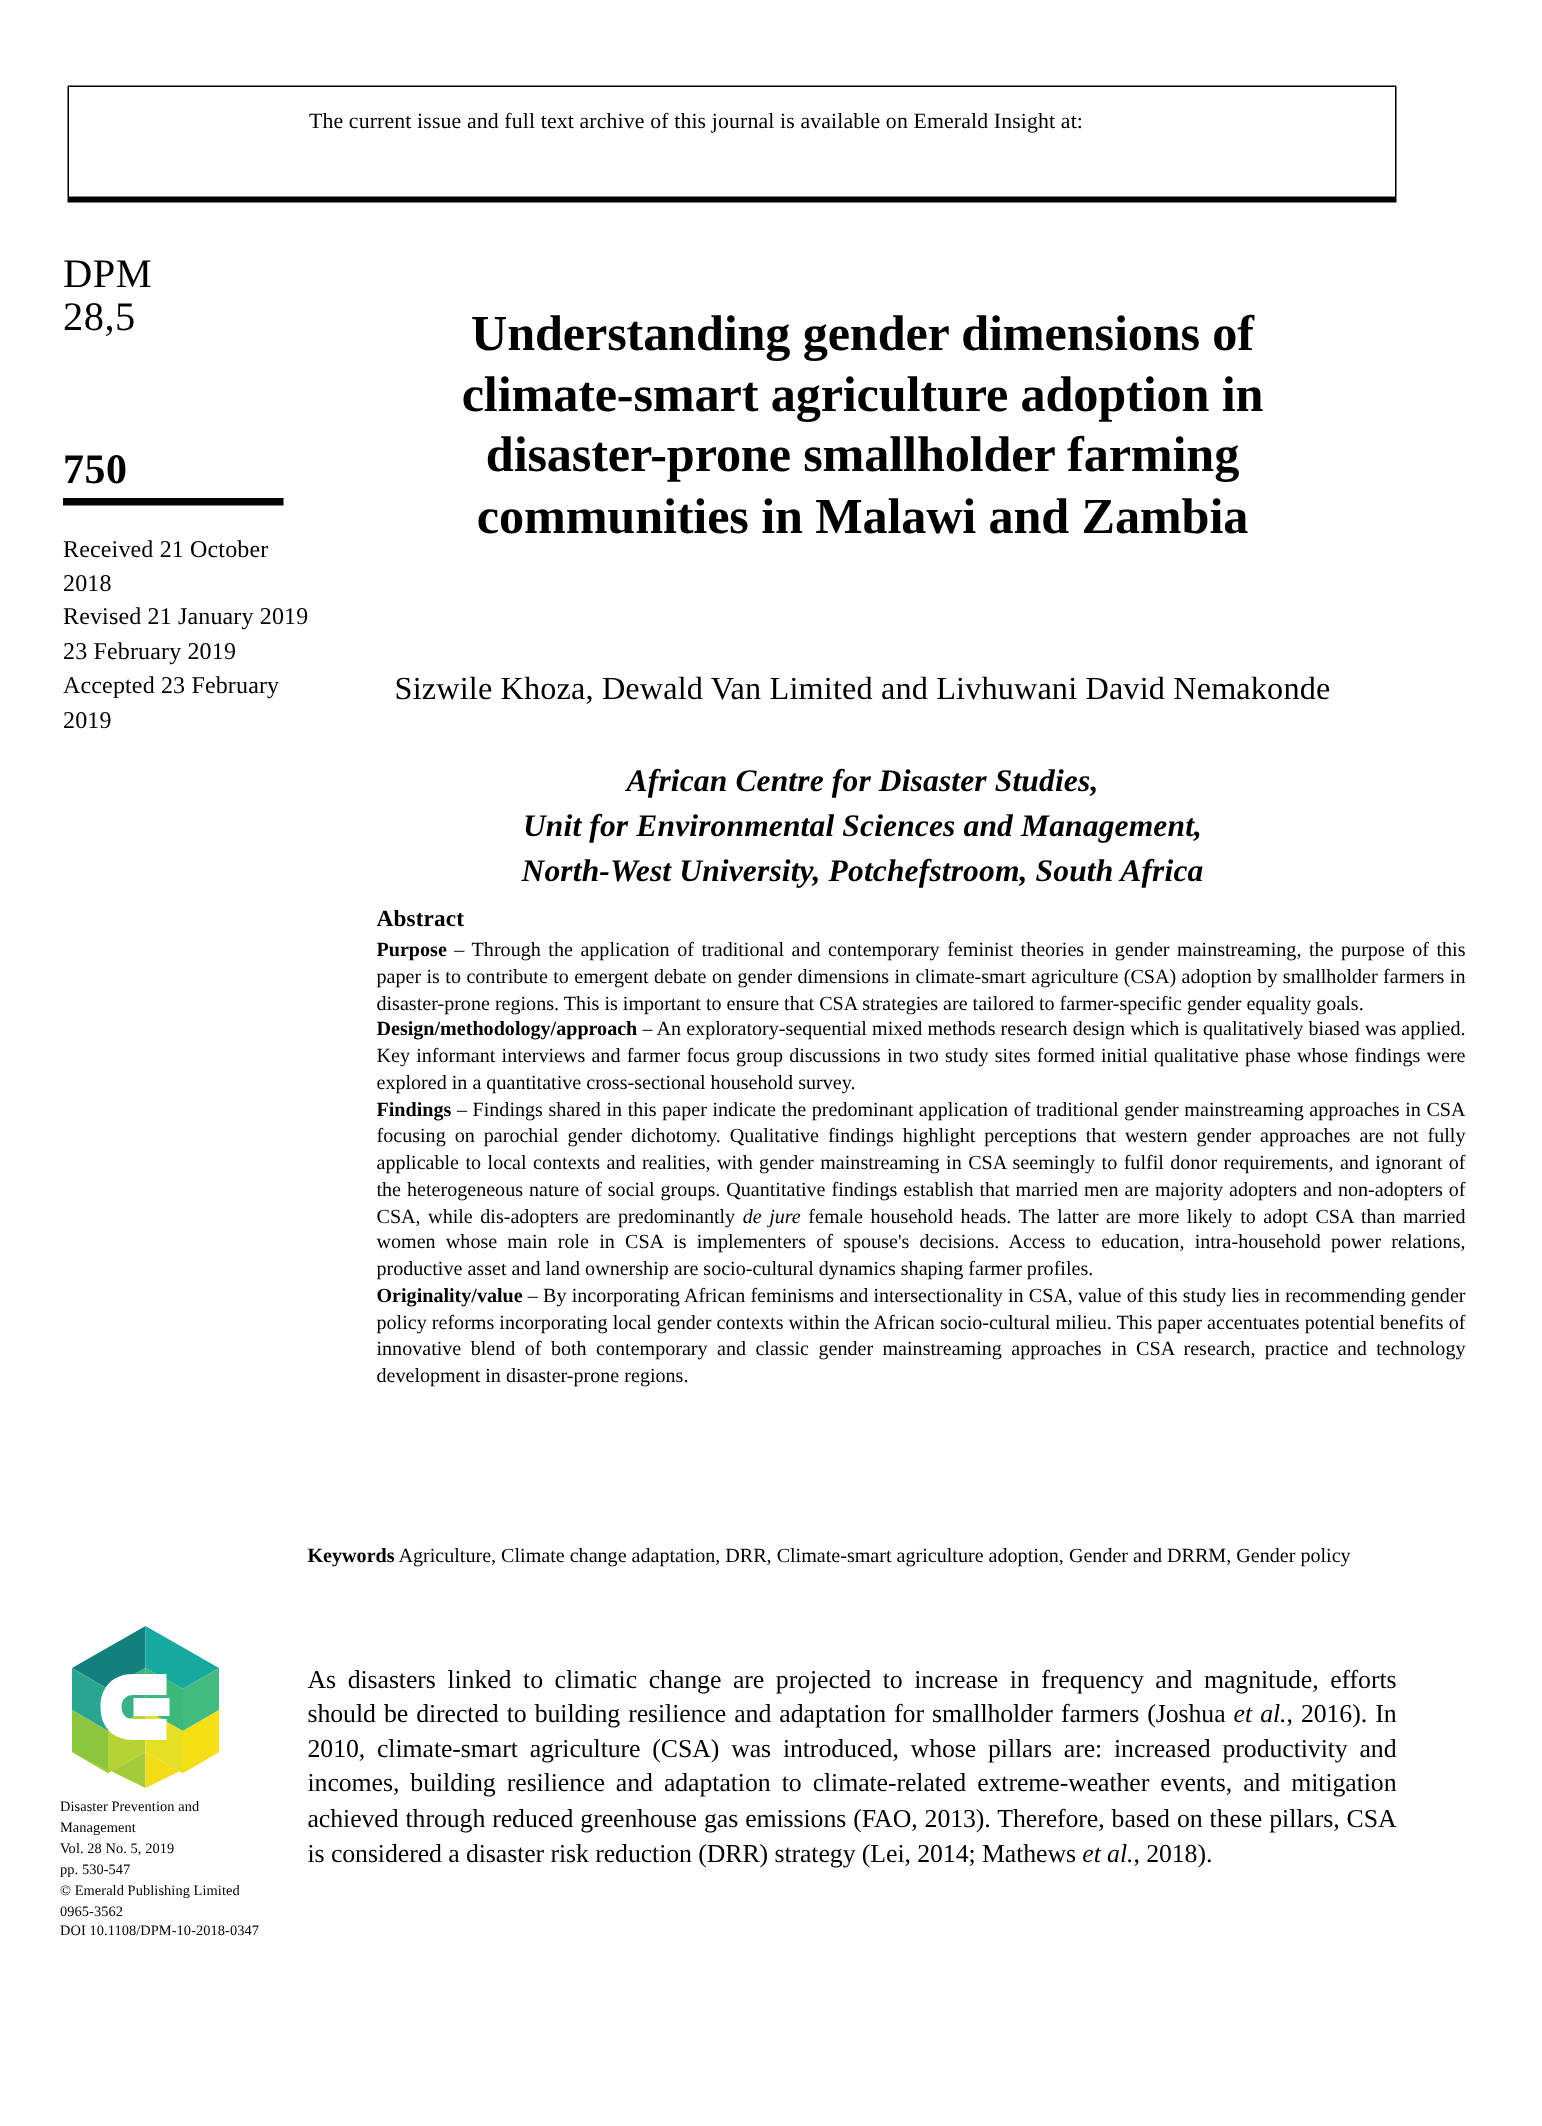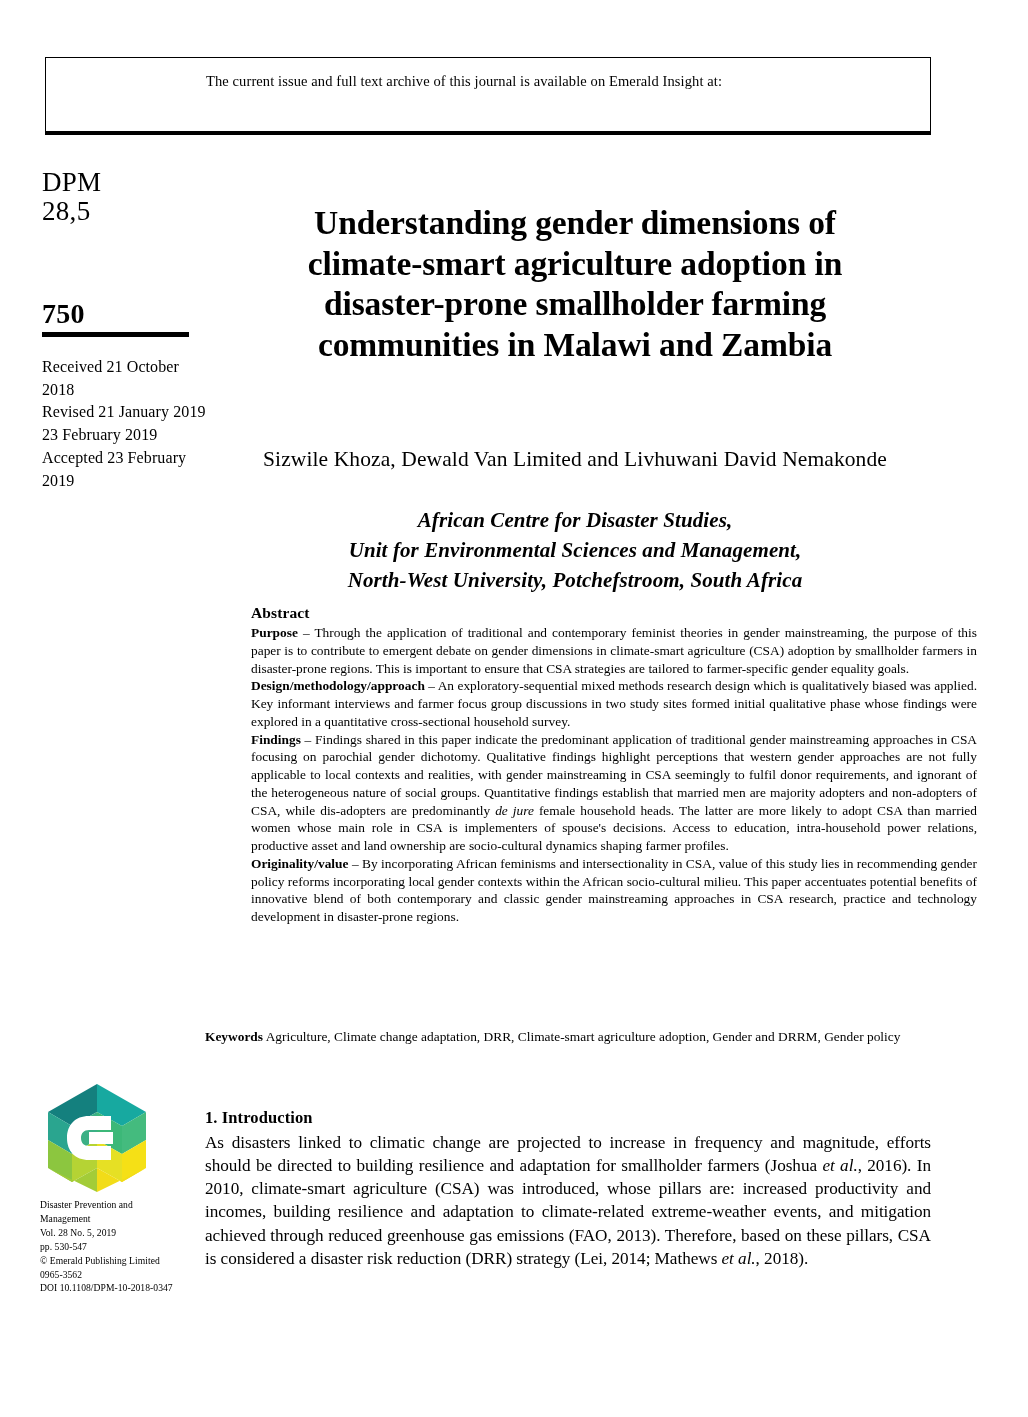--- a/index.html
+++ b/index.html
@@ -294,17 +294,16 @@
   </div>
 
   <div class="kw-block">
     <div>
       <b>Keywords</b>
       <span>Agriculture, Climate change adaptation, DRR, Climate-smart agriculture adoption, Gender and DRRM, Gender policy</span>
     </div>
   </div>
 
   <div class="sec1">
-    <div class="sec1-head">1. Introduction</div>
     <p class="sec1-p"><span>As disasters linked to climatic change are projected to increase in frequency and magnitude, efforts should be directed to building resilience and adaptation for smallholder farmers (Joshua </span><i>et al.</i><span>, 2016). In 2010, climate-smart agriculture (CSA) was introduced, whose pillars are: increased productivity and incomes, building resilience and adaptation to climate-related extreme-weather events, and mitigation achieved through reduced greenhouse gas emissions (FAO, 2013). Therefore, based on these pillars, CSA is considered a disaster risk reduction (DRR) strategy (Lei, 2014; Mathews </span><i>et al.</i><span>, 2018).</span></p>
   </div>
 
 </div>
 
 </body></html>

